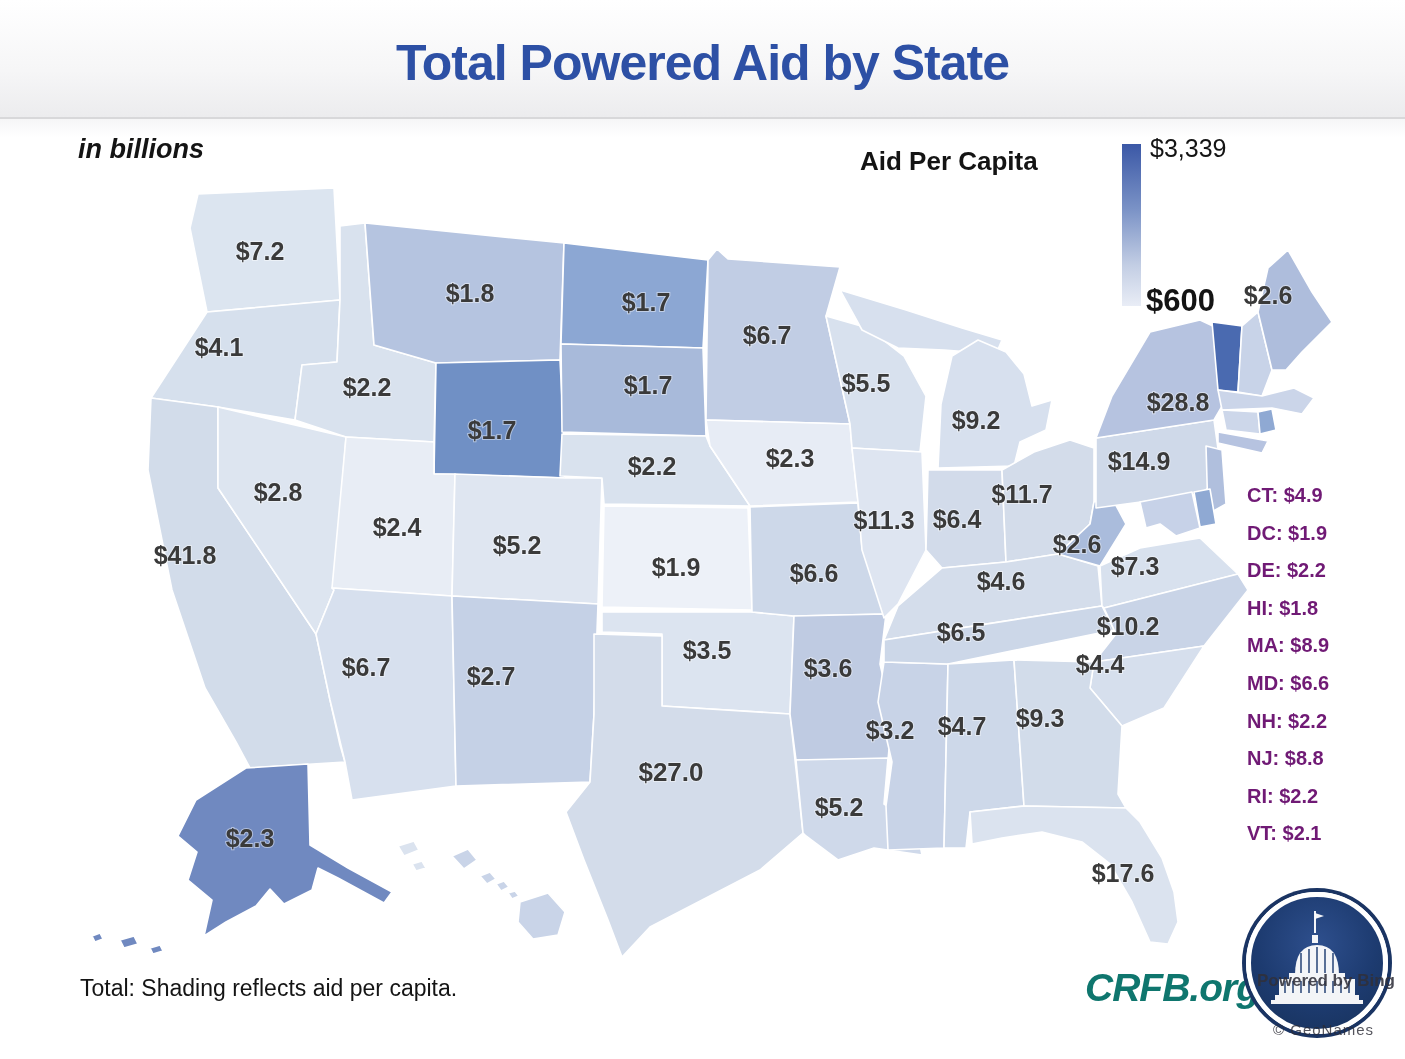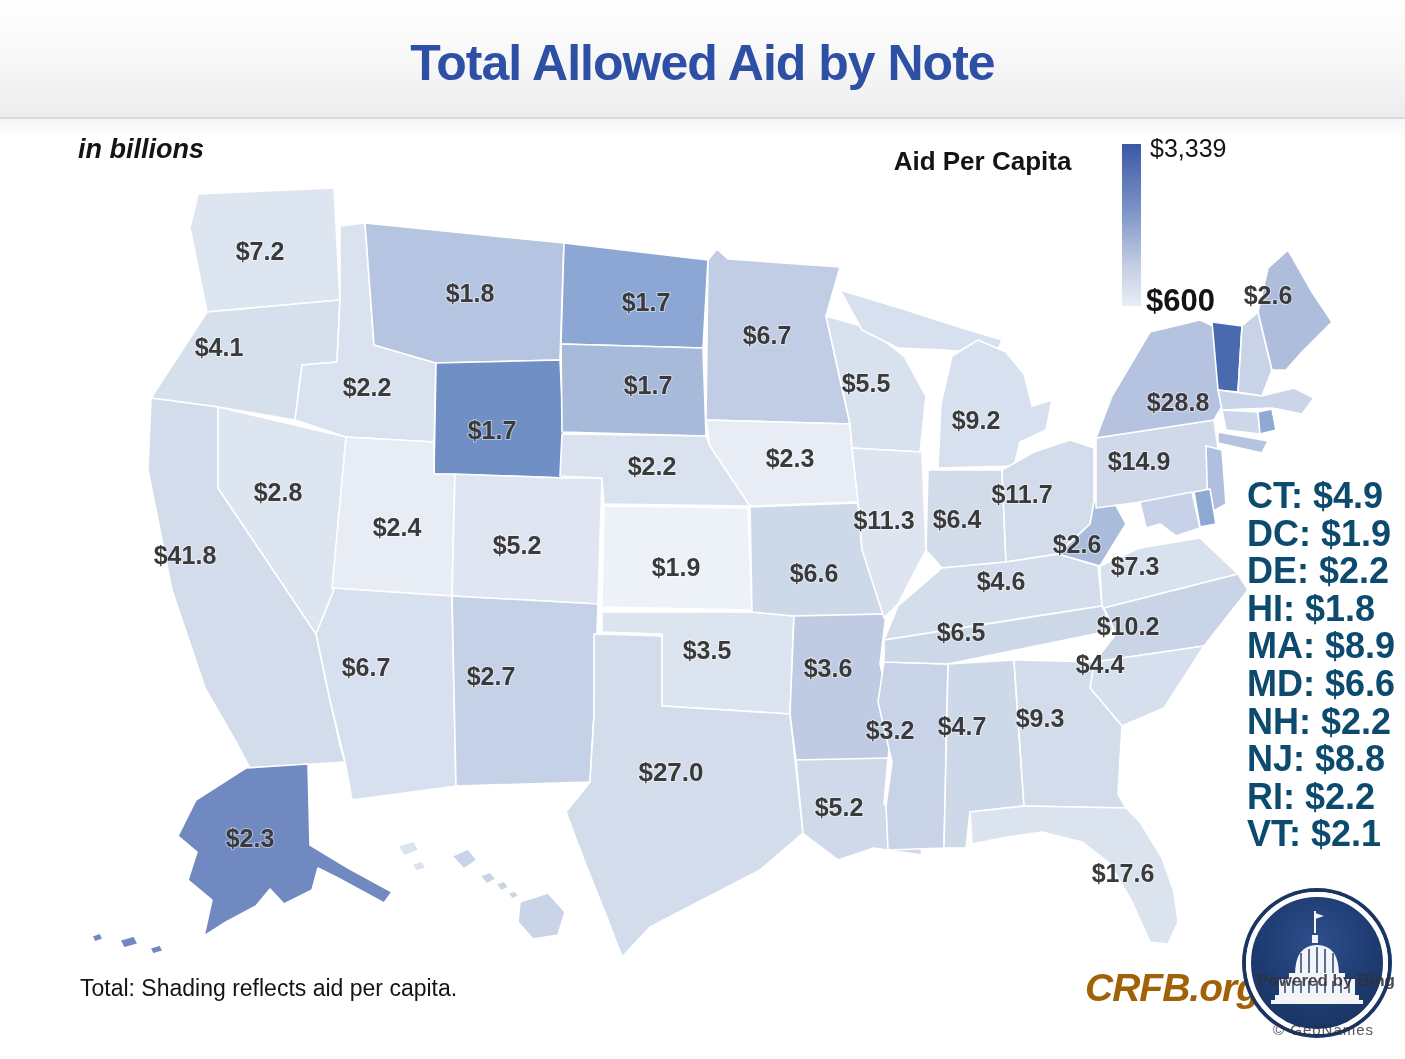--- a/index.html
+++ b/index.html
@@ -7,52 +7,52 @@
        font-family:"Liberation Sans",sans-serif;color:#141414}
   .header-band{position:absolute;left:0;top:0;width:1405px;height:117px;
        background:linear-gradient(#ffffff 0%,#f6f6f7 60%,#ececee 100%);
        border-bottom:2px solid #d8d8da}
   .header-fade{position:absolute;left:0;top:119px;width:1405px;height:18px;
        background:linear-gradient(#f6f6f7,#ffffff)}
   .page-title{position:absolute;left:0;top:34px;width:1405px;text-align:center;
        font-size:50px;font-weight:700;letter-spacing:-1px;color:#2d50a5}
   .units-label{position:absolute;left:78px;top:134px;font-size:27px;font-weight:700;
        font-style:italic;color:#141414}
-  .legend-title{position:absolute;left:860px;top:146px;width:245px;text-align:center;
+  .legend-title{position:absolute;left:860px;top:146px;width:245px;text-align:left;
        font-size:26px;font-weight:700}
   .legend-bar{position:absolute;left:1122px;top:144px;width:19px;height:162px;
        background:linear-gradient(180deg,#3b58a6 0%,#7a92c6 40%,#c3cee4 75%,#e9edf6 100%)}
   .legend-max{position:absolute;left:1150px;top:134px;font-size:25px;font-weight:400}
   .legend-min{position:absolute;left:1146px;top:283px;font-size:31px;font-weight:700}
   svg.us-map{position:absolute;left:0;top:0}
   .us-map path{stroke:#ffffff;stroke-width:1.6;stroke-linejoin:round}
   .us-map path.islet{fill:#dbe3ef}
   .vlabel{font-size:25px;font-weight:700;fill:#3a3a3a;text-anchor:middle;
        paint-order:stroke;stroke:rgba(255,255,255,0.45);stroke-width:2px}
   .vlabel.big{font-size:26px}
-  .side-list{position:absolute;left:1247px;top:477px;font-size:36px;font-weight:700;
-       color:#0c4a6e;line-height:37.6px;white-space:nowrap}
+  .side-list{position:absolute;left:1247px;top:477px;font-size:20px;font-weight:700;
+       color:#701a75;line-height:37.6px;white-space:nowrap}
   .note-text{position:absolute;left:80px;top:975px;font-size:23px;color:#141414}
   .crfb-wordmark{position:absolute;left:1085px;top:966px;font-size:39px;font-weight:700;
-       font-style:italic;color:#a16207;letter-spacing:-1px}
+       font-style:italic;color:#0f766e;letter-spacing:-1px}
   .crfb-logo{position:absolute;left:1246px;top:892px;width:132px;height:132px;border-radius:50%;
        background:radial-gradient(circle at 50% 35%,#2e4f8d 0%,#1d3b70 55%,#173159 100%);
        border:5px solid #fff;box-shadow:0 0 0 4px #1a3463;z-index:2}
   .crfb-logo svg{width:132px;height:132px;display:block}
   .map-attribution-1{position:absolute;left:1257px;top:971px;font-size:17px;font-weight:700;
        color:rgba(48,48,58,0.88);z-index:3;white-space:nowrap}
   .map-attribution-2{position:absolute;left:1273px;top:1021px;font-size:15px;font-weight:400;
        color:rgba(42,42,52,0.8);z-index:3;letter-spacing:1px;white-space:nowrap}
 </style>
 </head>
 <body>
 
 <div class="header-band"></div>
 <div class="header-fade"></div>
-<div class="page-title">Total Allowed Aid by Note</div>
+<div class="page-title">Total Powered Aid by State</div>
 <div class="units-label">in billions</div>
 
 <div class="legend-title">Aid Per Capita</div>
 <div class="legend-bar"></div>
 <div class="legend-max">$3,339</div>
 <div class="legend-min">$600</div>
 
 <svg class="us-map" width="1405" height="1059" viewBox="0 0 1405 1059">
 
   <path d="M190,228 L198,194 L334,188 L340,300 L207,312 Z" fill="#dce5f0"></path>

